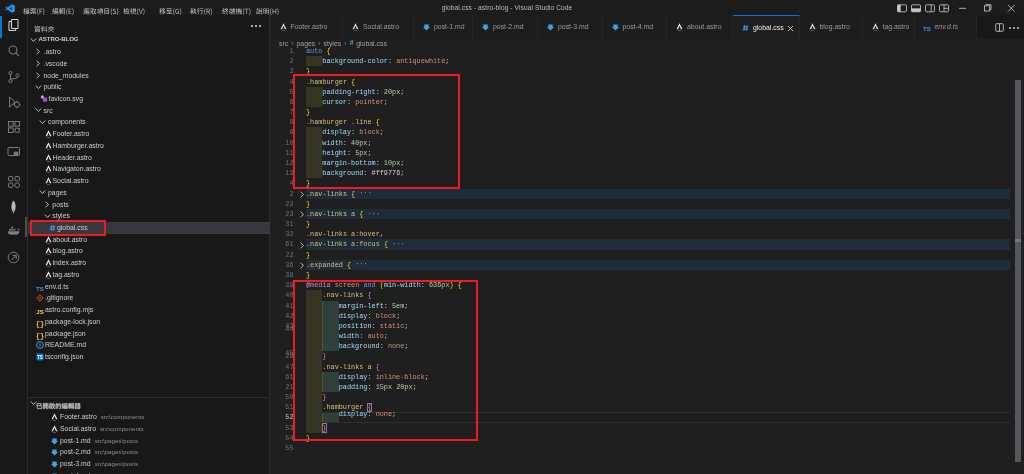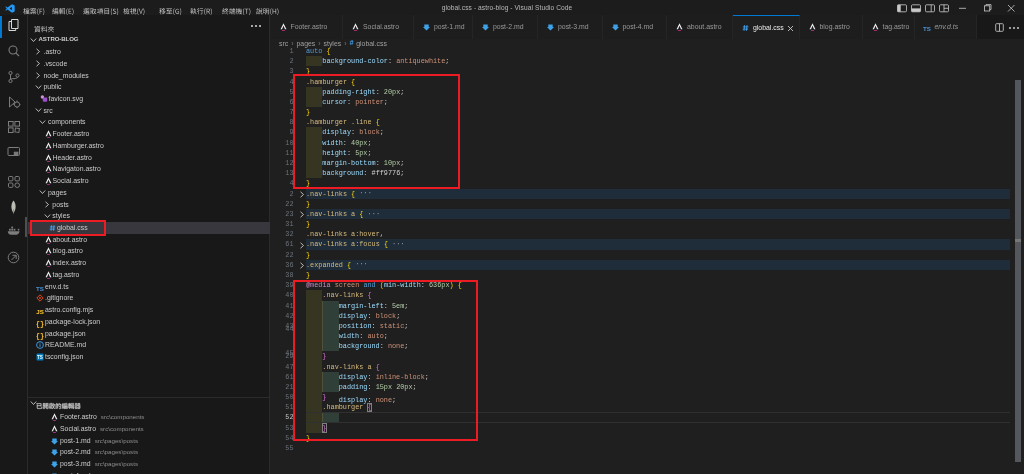--- a/index.html
+++ b/index.html
@@ -542,21 +542,21 @@
     <div class="cline" style="top:346.58px;left:51.37px"><span style="color:#d7ba7d">.nav-links a</span><span style="color:#cccccc"> </span><span style="color:#da70d6">{</span></div>
     <div class="ab ln" style="top:356.76px;color:#6b737c">61</div>
     <div class="cline" style="top:356.76px;left:67.74px"><span style="color:#9cdcfe">display</span><span style="color:#cccccc">: </span><span style="color:#ce9178">inline-block</span><span style="color:#cccccc">;</span></div>
     <div class="ab ln" style="top:366.94px;color:#6b737c">21</div>
     <div class="cline" style="top:366.94px;left:67.74px"><span style="color:#9cdcfe">padding</span><span style="color:#cccccc">: </span><span style="color:#b5cea8">15px</span><span style="color:#cccccc"> </span><span style="color:#b5cea8">20px</span><span style="color:#cccccc">;</span></div>
     <div class="ab ln" style="top:377.12px;color:#6b737c">50</div>
     <div class="cline" style="top:377.12px;left:51.37px"><span style="color:#da70d6">}</span></div>
     <div class="ab ln" style="top:387.30px;color:#6b737c">51</div>
     <div class="cline" style="top:387.30px;left:51.37px"><span style="color:#d7ba7d">.hamburger</span><span style="color:#cccccc"> </span><span style="color:#da70d6">{</span></div>
     <div class="ab ln" style="top:397.48px;color:#c6c6c6">52</div>
-    <div class="cline" style="top:380px;left:67.74px"><span style="color:#9cdcfe">display</span><span style="color:#cccccc">: </span><span style="color:#ce9178">none</span><span style="color:#cccccc">;</span></div>
+    <div class="cline" style="top:394px;left:67.74px"><span style="color:#9cdcfe">display</span><span style="color:#cccccc">: </span><span style="color:#ce9178">none</span><span style="color:#cccccc">;</span></div>
     <div class="ab ln" style="top:407.66px;color:#6b737c">53</div>
     <div class="cline" style="top:407.66px;left:51.37px"><span style="color:#da70d6">}</span></div>
     <div class="ab ln" style="top:417.84px;color:#6b737c">54</div>
     <div class="cline" style="top:417.84px;left:35.00px"><span style="color:#ffd700">}</span></div>
     <div class="ab ln" style="top:428.02px;color:#6b737c">55</div>
     <div class="cline" style="top:428.02px;left:35.00px"></div>
     <div class="ab" style="left:744px;top:65px;width:5.5px;height:382px;background:#54575b"></div>
     <div class="ab" style="left:744px;top:224px;width:5.5px;height:2.5px;background:#777"></div>
     <div class="redbox" style="left:21.5px;top:59.2px;width:167.5px;height:114.6px"></div>
     <div class="redbox" style="left:21.5px;top:264.8px;width:185px;height:161.5px"></div>

